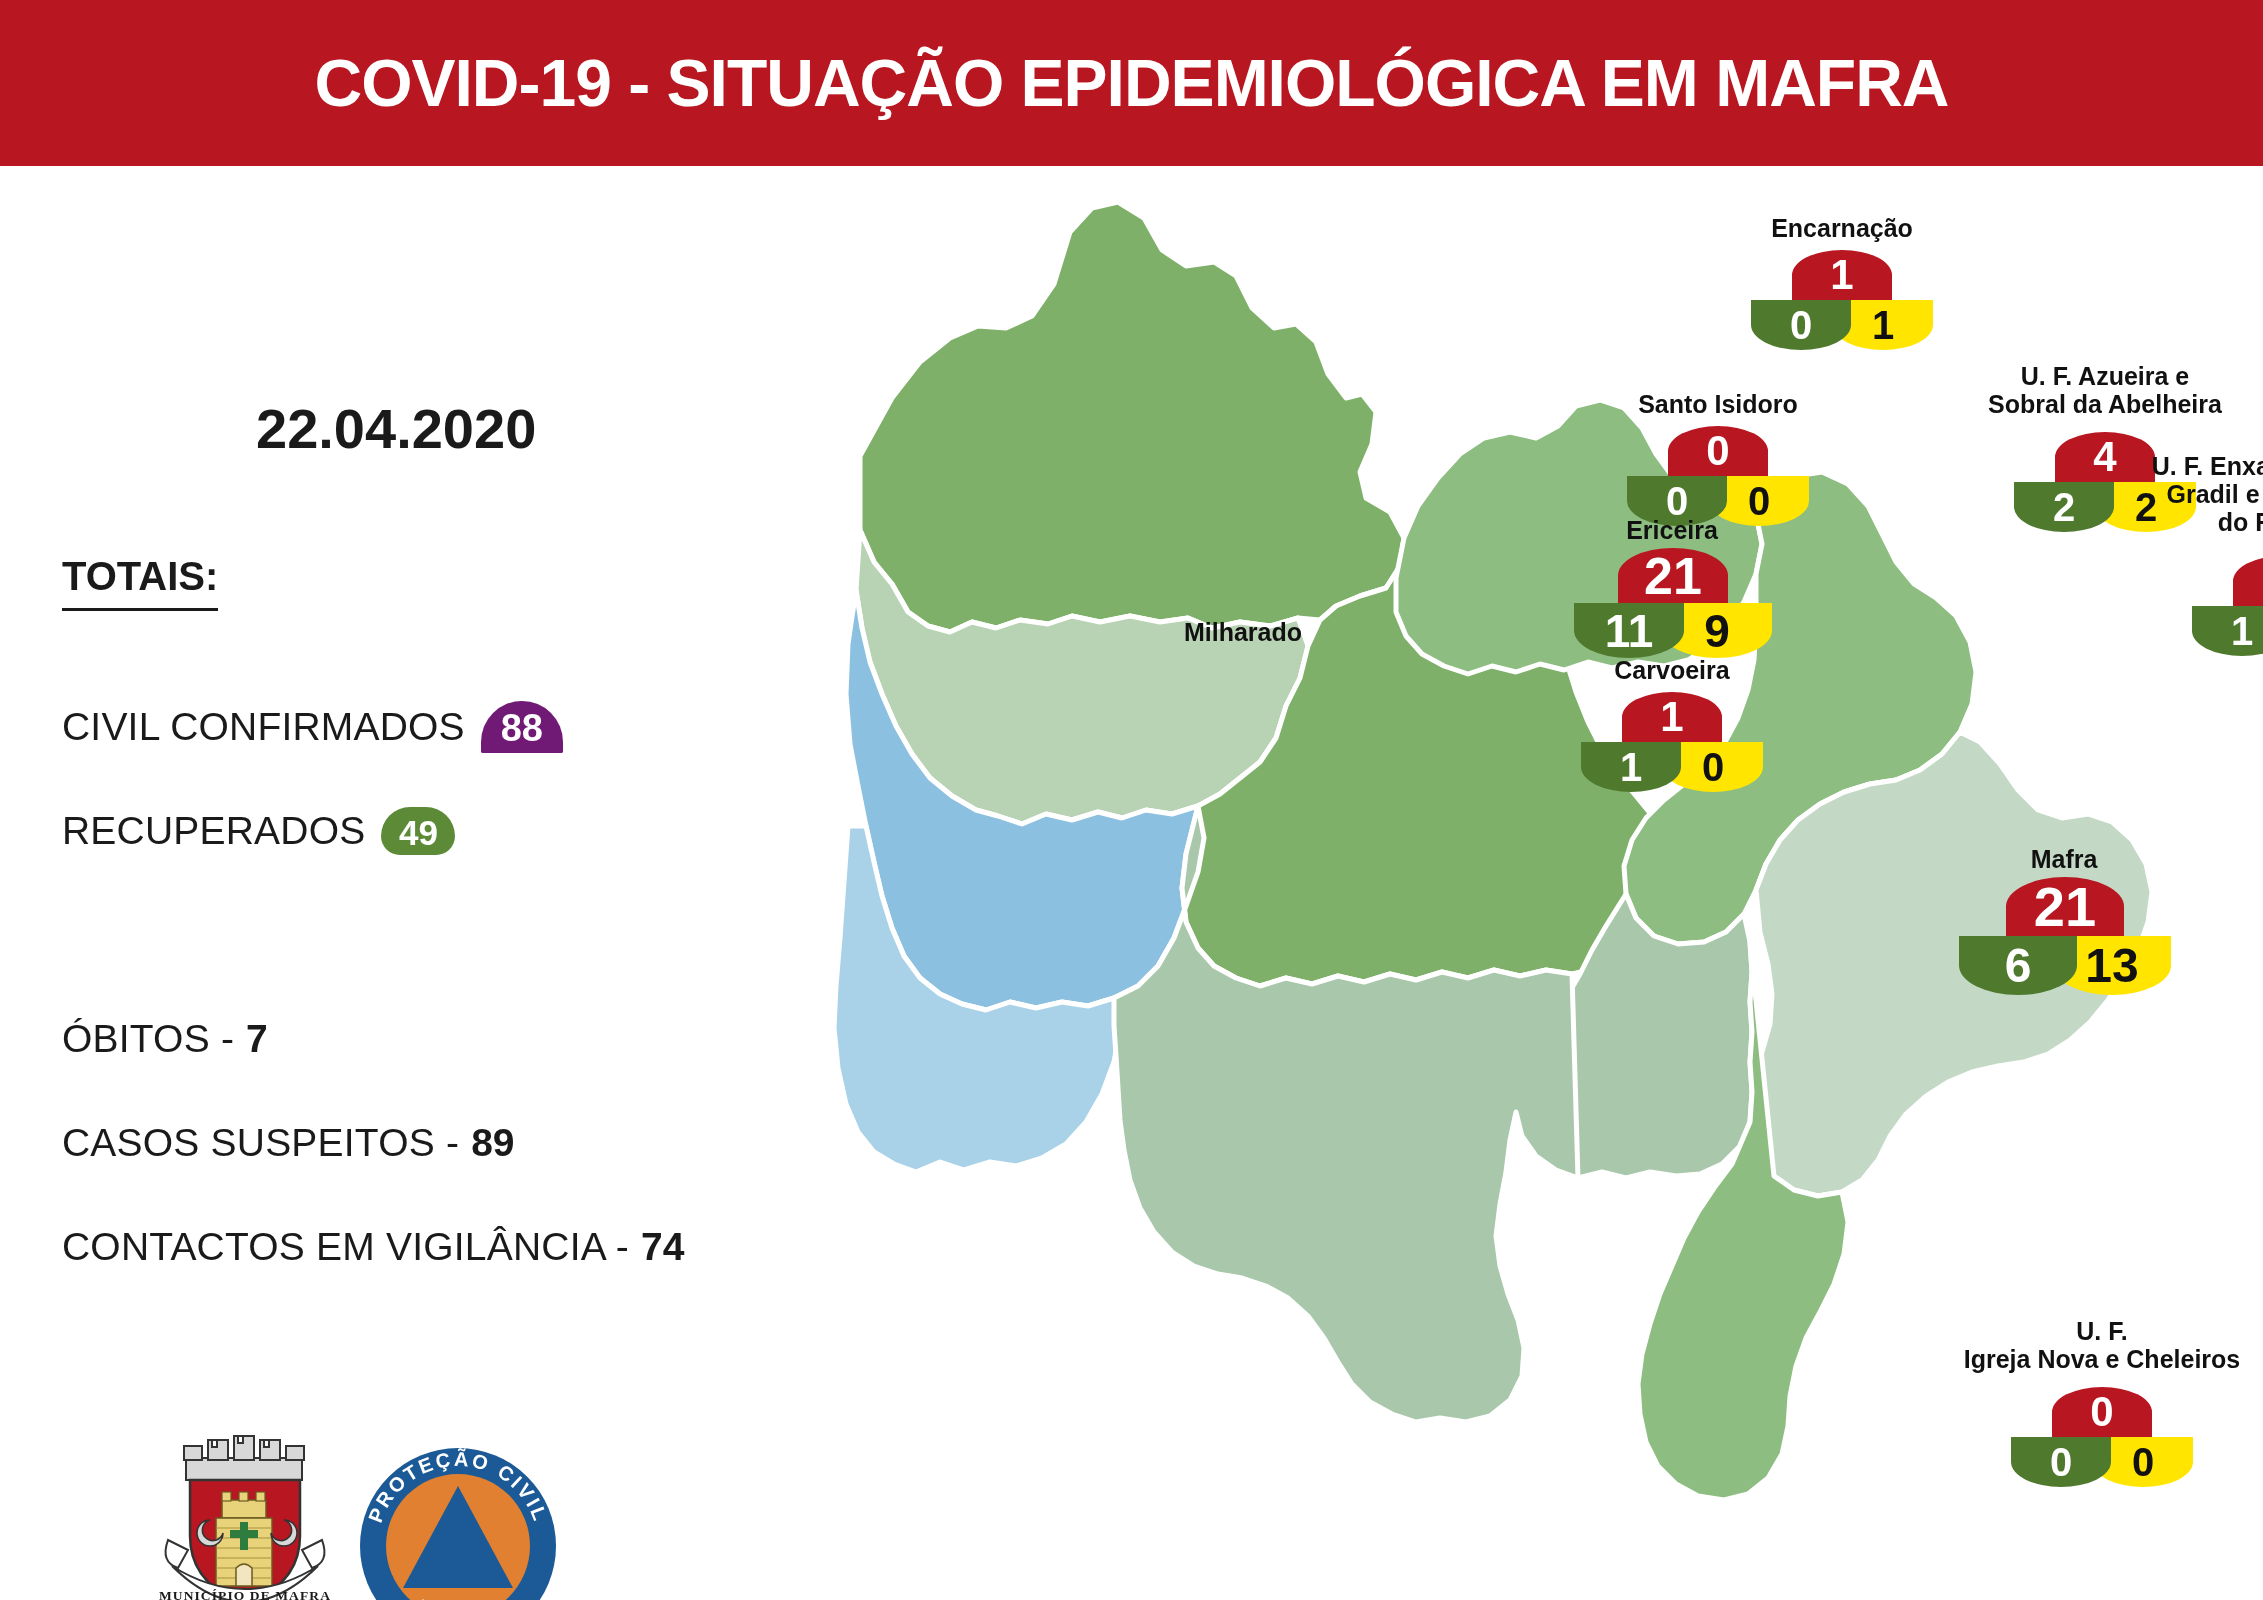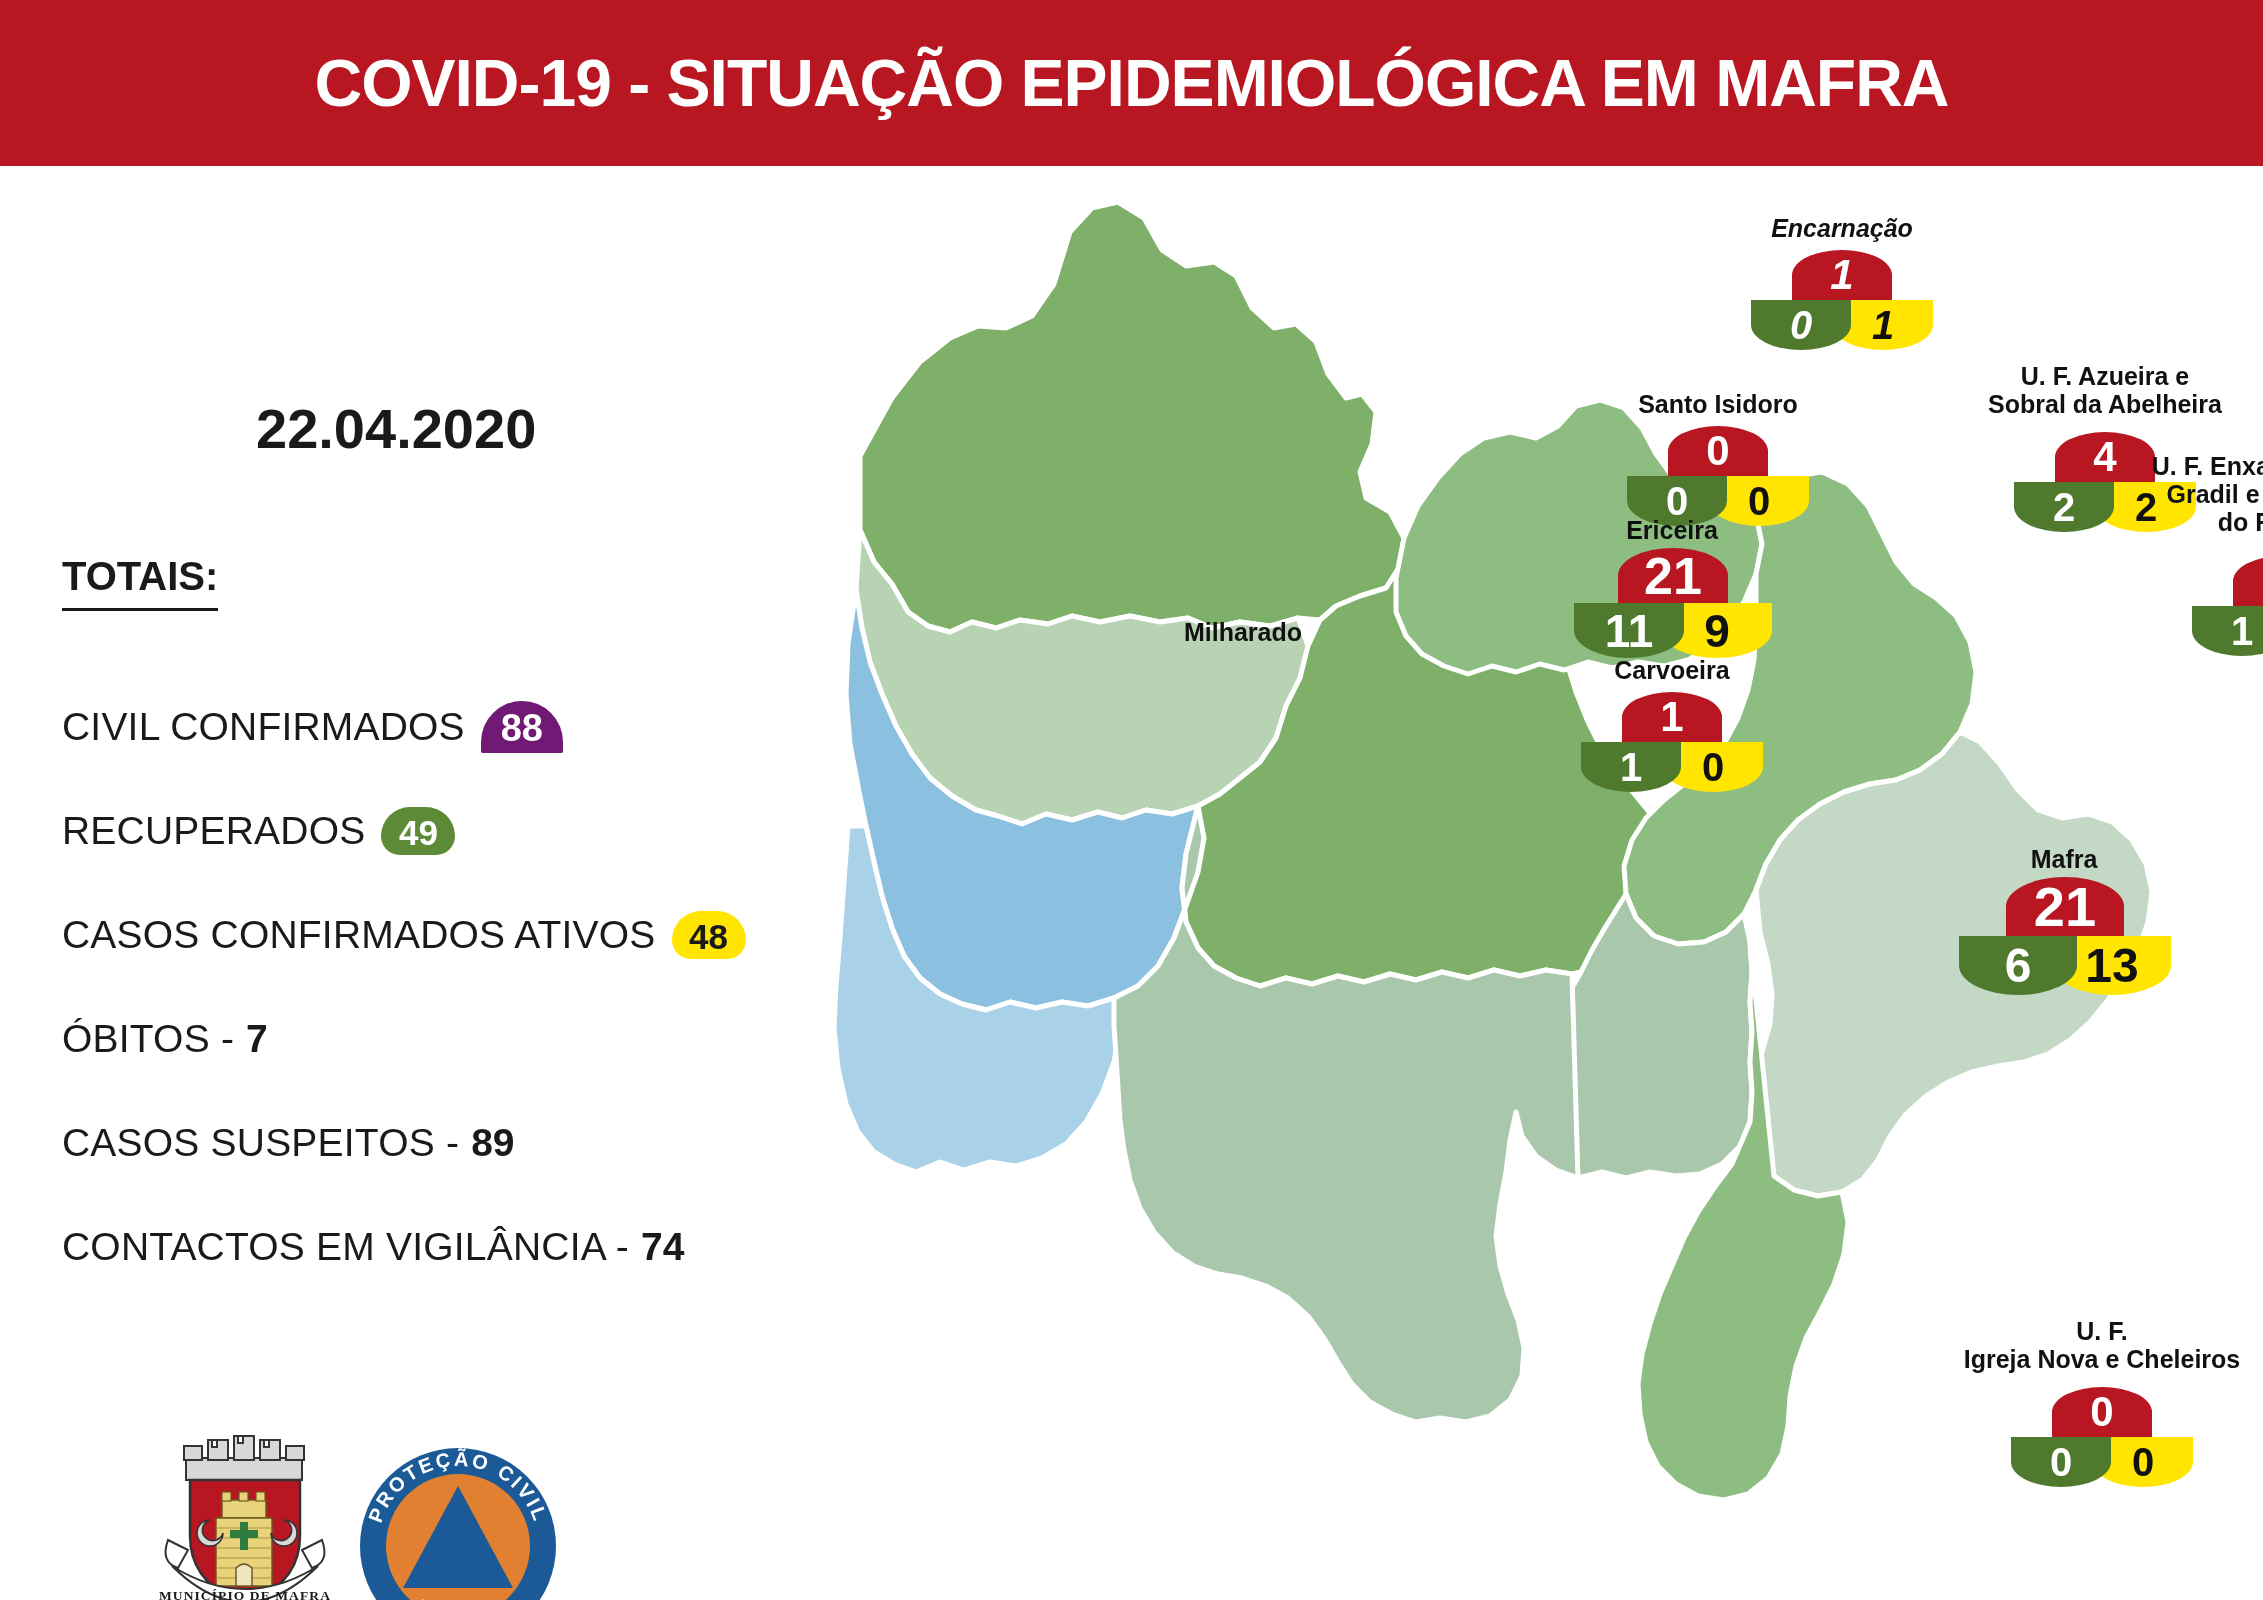--- a/index.html
+++ b/index.html
@@ -65,24 +65,20 @@
   <div class="stat-row" style="top:530px">
     <span class="stat-text">CIVIL CONFIRMADOS</span>
     <span class="badge red">88</span>
   </div>
 
   <div class="stat-row" style="top:634px">
     <span class="stat-text">RECUPERADOS</span>
     <span class="badge green">49</span>
   </div>
 
-  <div class="stat-row" style="top:738px">
-    <span class="stat-text">CASOS CONFIRMADOS ATIVOS</span>
-    <span class="badge yellow">48</span>
-  </div>
 
   <div class="stat-row" style="top:842px">
     <span class="stat-text">ÓBITOS -</span>
     <span class="stat-strong" style="margin-left:12px">7</span>
   </div>
 
   <div class="stat-row" style="top:946px">
     <span class="stat-text">CASOS SUSPEITOS -</span>
     <span class="stat-strong" style="margin-left:12px">89</span>
   </div>
@@ -256,21 +252,21 @@
            L 488 1132 L 466 1120 L 442 1112 L 418 1108 L 394 1100 L 372 1086
            L 354 1066 L 340 1042 L 330 1014 L 324 984 L 320 954 L 318 922
            L 316 890 L 314 860 Z"></path>
     </g>
   </svg>
 
   <div class="marker-label" style="left:443px;top:452px;font-size:25px;transform:translateX(-50%);">
     <div>Milharado</div>
   </div>
 
-  <div class="marker" style="left:1042px;top:48px;font-style:italic;">
+  <div class="marker" style="left:1042px;top:48px;">
     <div class="marker-label" style="top:0px;font-size:25px;">
       <div>Encarnação</div>
     </div>
     <div class="marker-graphic" style="width:182px;height:138px;margin-top:36px;">
       <div class="half top-dome" style="left:41px;top:0;width:100px;height:50px;font-size:42px;">1</div>
       <div class="half bot-left" style="left:0px;top:50px;width:100px;height:50px;font-size:40px;">0</div>
       <div class="half bot-right" style="left:82px;top:50px;width:100px;height:50px;font-size:40px;">1</div>
     </div>
   </div>
 

